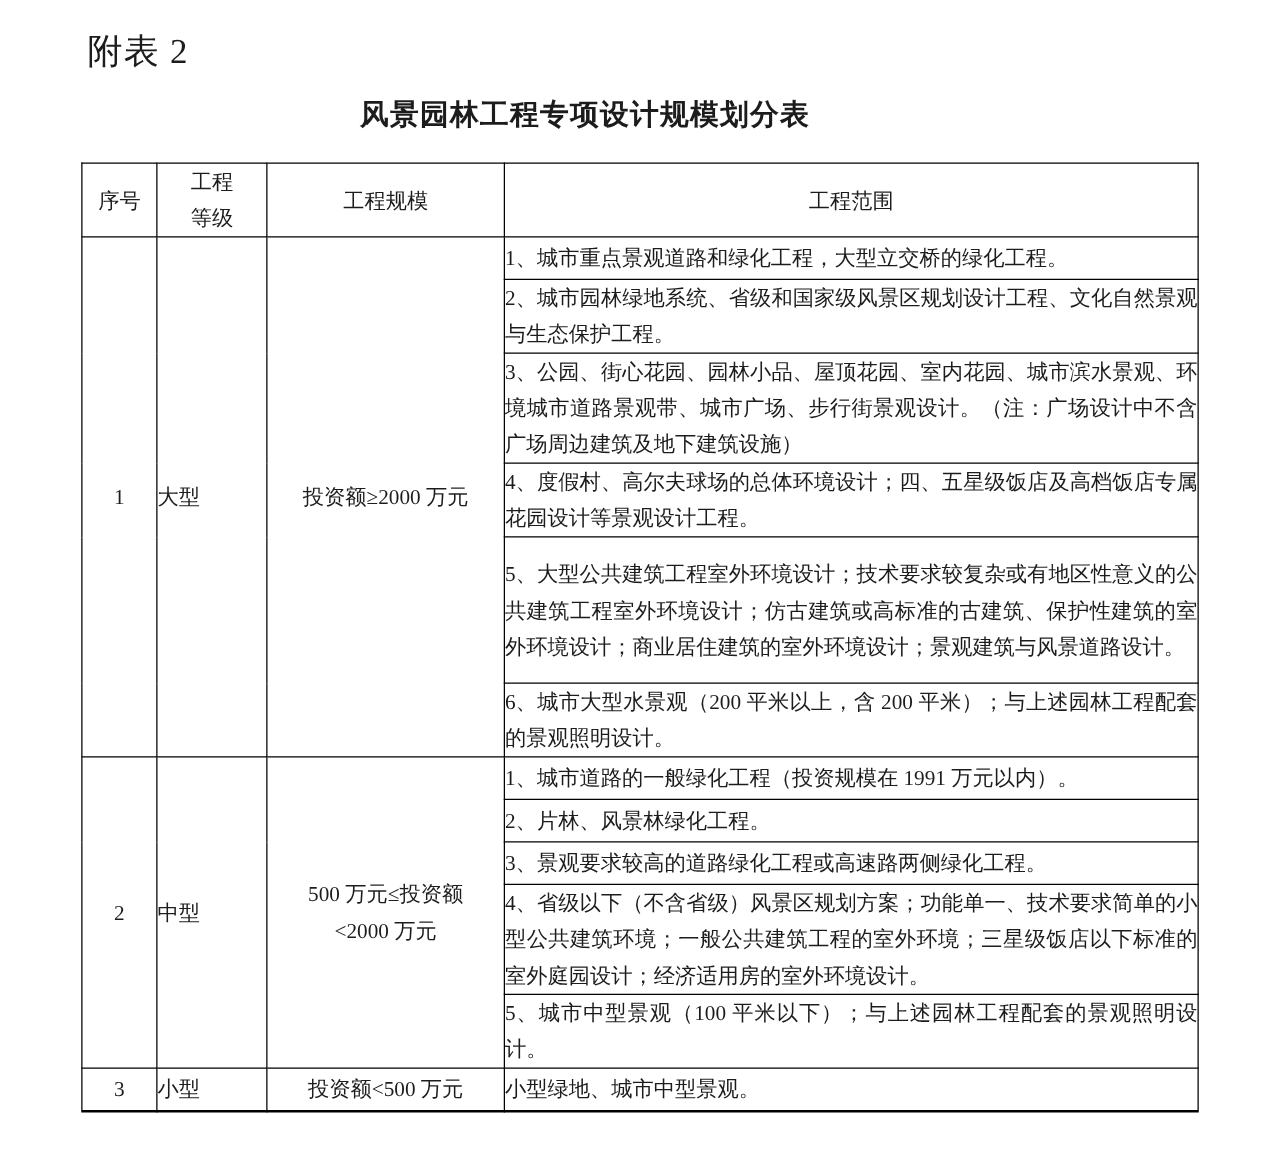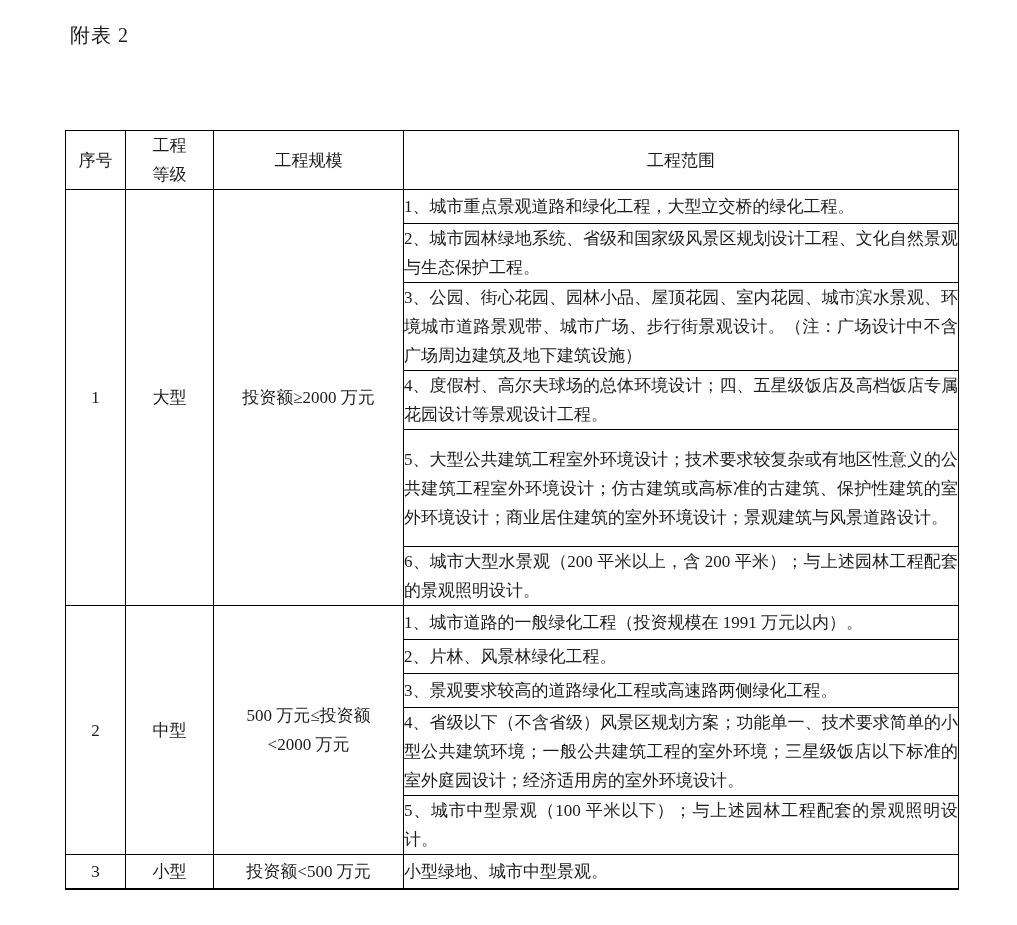--- a/index.html
+++ b/index.html
@@ -13,21 +13,21 @@
     position: relative;
     width: 1017px;
     height: 925px;
     background: #ffffff;
     overflow: hidden;
   }
   .doc-tag {
     position: absolute;
     left: 70px;
     top: 22px;
-    font-size: 20px;
+    font-size: 28px;
     letter-spacing: 1px;
   }
   .doc-title {
     position: absolute;
     left: 0;
     top: 76px;
     width: 936px;
     text-align: center;
     font-size: 23px;
     font-weight: bold;
@@ -45,21 +45,21 @@
     font-family: Liberation Serif, serif;
   }
   table.main-table td {
     border: 1px solid #000;
     font-size: 17px;
     line-height: 29px;
     vertical-align: middle;
     padding: 0;
   }
   .c-serial  { width: 60px;  text-align: center; }
-  .c-grade   { width: 88px;  text-align: center; }
+  .c-grade   { width: 88px;  }
   .c-scale   { width: 190px; text-align: center; white-space: pre-line; }
   .c-scope   { width: 555px; }
   td.head    { text-align: center; height: 57px; white-space: pre-line; }
   td.scope-cell {
     text-align: justify;
     text-justify: inter-ideograph;
     padding: 2px 10px;
     vertical-align: middle;
     margin-top: 16px;
   }
@@ -68,20 +68,21 @@
   td.scope-cell.h3 { height: 87px; }
   td.scope-cell.h4 { height: 116px; }
 </style>
 </head>
 <body>
 
 <div class="page">
 
   <div class="doc-tag">附表 2</div>
 
+  <div class="doc-title">风景园林工程专项设计规模划分表</div>
 
   <table class="main-table">
     <colgroup>
       <col class="c-serial">
       <col class="c-grade">
       <col class="c-scale">
       <col class="c-scope">
     </colgroup>
 
     <tbody>

